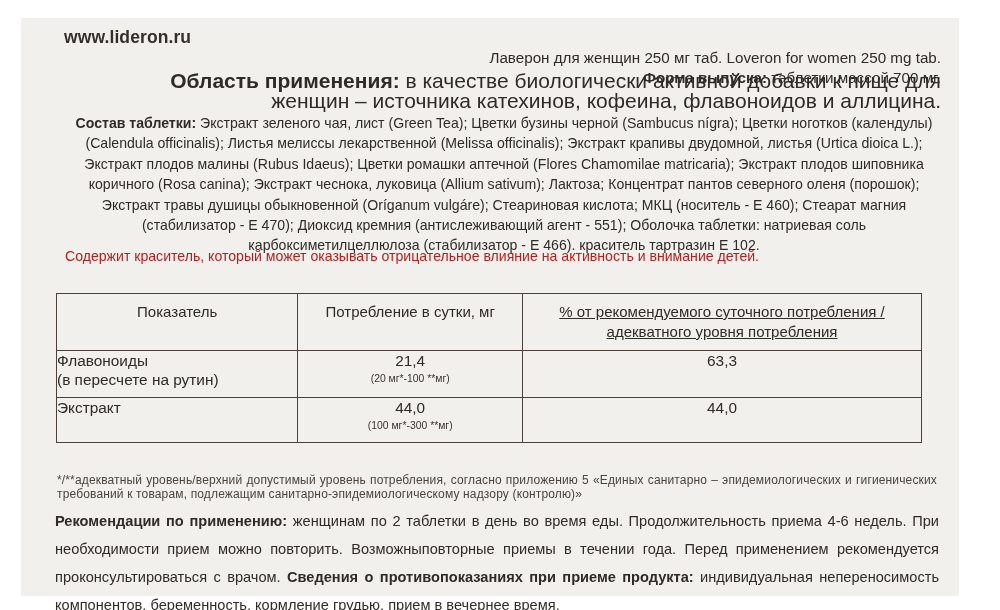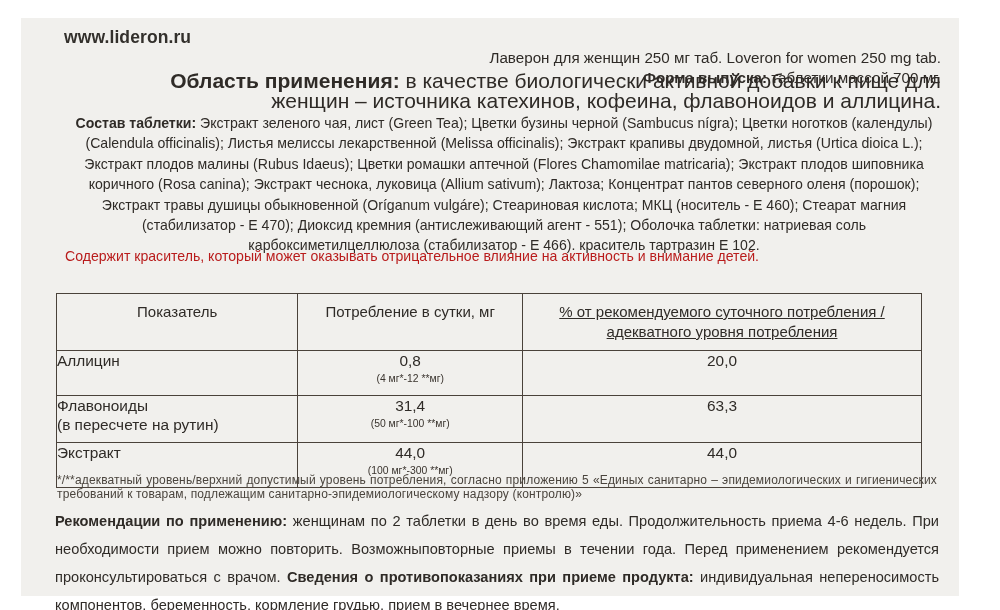--- a/index.html
+++ b/index.html
@@ -209,33 +209,25 @@
 
     <table id="nutrition-table">
       <thead>
         <tr>
           <th class="col-a th-a">Показатель</th>
           <th class="col-b">Потребление в сутки, мг</th>
           <th class="col-c">% от рекомендуемого суточного потребления / адекватного уровня потребления</th>
         </tr>
       </thead>
       <tbody>
-        <tr class="row-1">
-          <td class="cell-name">Аллицин</td>
-          <td class="cell-amount">
-            <div class="amt-main">0,8</div>
-            <div class="amt-sub">(4 мг*-12 **мг)</div>
-          </td>
-          <td class="cell-pct">20,0</td>
-        </tr>
         <tr class="row-2">
           <td class="cell-name">Флавоноиды<br>(в пересчете на рутин)</td>
           <td class="cell-amount">
-            <div class="amt-main">31,4</div>
-            <div class="amt-sub">(50 мг*-100 **мг)</div>
+            <div class="amt-main">21,4</div>
+            <div class="amt-sub">(20 мг*-100 **мг)</div>
           </td>
           <td class="cell-pct">63,3</td>
         </tr>
         <tr class="row-3">
           <td class="cell-name">Экстракт</td>
           <td class="cell-amount">
             <div class="amt-main">44,0</div>
             <div class="amt-sub">(100 мг*-300 **мг)</div>
           </td>
           <td class="cell-pct">44,0</td>

